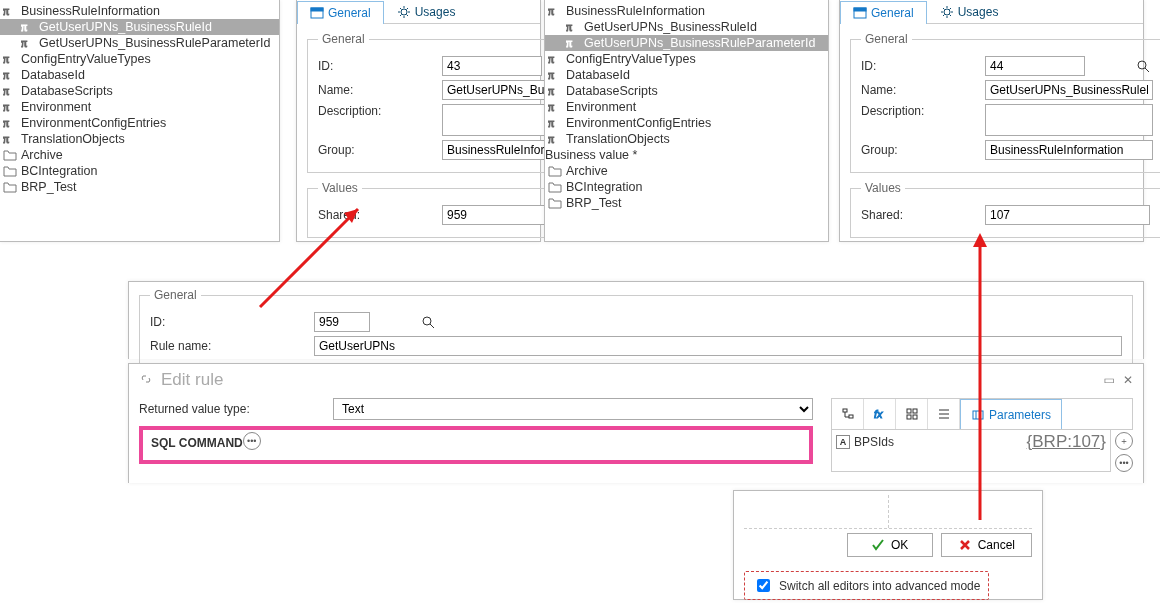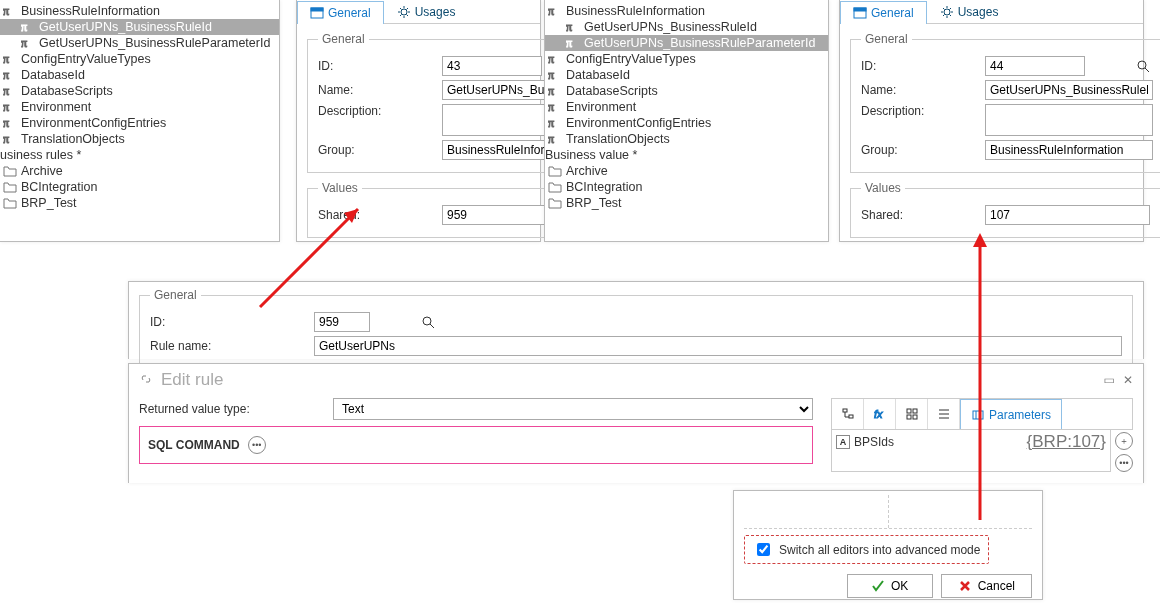--- a/index.html
+++ b/index.html
@@ -300,23 +300,20 @@
       <span>EnvironmentConfigEntries</span>
     </div>
     <div class="tree-item">
       <span class="ticon">
         <svg width="14" height="14" style="color:#777">
           <use href="#ic-pi"></use>
         </svg>
       </span>
       <span>TranslationObjects</span>
     </div>
-    <div class="tree-item" style="padding-left: 0px;">
-      <span>usiness rules *</span>
-    </div>
     <div class="tree-item">
       <span class="ticon">
         <svg width="14" height="14" style="color:#777">
           <use href="#ic-folder"></use>
         </svg>
       </span>
       <span>Archive</span>
     </div>
     <div class="tree-item">
       <span class="ticon">
@@ -577,21 +574,21 @@
 
   <div style="display:flex;gap:18px;padding:2px 10px 6px 10px;align-items:flex-start">
 
     <div style="flex:1">
       <div class="row" style="margin:0 0 6px">
         <span style="width:150px">Returned value type:</span>
         <select class="sel wide">
           <option>Text</option>
         </select>
       </div>
-      <div style="border:1px solid #ec4899;padding:10px 8px;background:#fff;height:38px;display:flex;align-items:center;gap:8px">
+      <div style="border:4px solid #ec4899;padding:10px 8px;background:#fff;height:38px;display:flex;align-items:flex-end;">
         <span style="font-weight:bold">SQL COMMAND</span>
         <span class="circlebtn">•••</span>
       </div>
     </div>
 
     <div style="width:302px">
       <div class="toolstrip">
         <div class="toolbtn">
             <svg width="14" height="14">
               <use href="#ic-tree"></use>
@@ -633,43 +630,43 @@
         </div>
       </div>
     </div>
   </div>
 </div>
 
 <div class="panel" style="left:733px;top:490px;width:310px;height:110px;">
   <div style="height:34px;border-bottom:1px dashed #ccc;margin:4px 10px 0;position:relative">
     <div style="position:absolute;left:50%;top:0;bottom:0;border-left:1px dashed #ccc"></div>
   </div>
+  <div style="display:flex;gap:8px;justify-content:flex-end;padding:4px 10px 8px">
+    <button class="btn">
+      <span class="bicon">
+          <svg width="14" height="14">
+            <use href="#ic-check"></use>
+          </svg>
+        </span>
+      <span>OK</span>
+    </button>
+    <button class="btn">
+      <span class="bicon">
+          <svg width="14" height="14">
+            <use href="#ic-x"></use>
+          </svg>
+        </span>
+      <span>Cancel</span>
+    </button>
+  </div>
   <div style="padding:6px 10px">
     <label class="advbox">
       <input type="checkbox" checked="" style="">
       <span>Switch all editors into advanced mode</span>
     </label>
-  </div>
-  <div style="display:flex;gap:8px;justify-content:flex-end;padding:4px 10px 8px">
-    <button class="btn">
-      <span class="bicon">
-          <svg width="14" height="14">
-            <use href="#ic-check"></use>
-          </svg>
-        </span>
-      <span>OK</span>
-    </button>
-    <button class="btn">
-      <span class="bicon">
-          <svg width="14" height="14">
-            <use href="#ic-x"></use>
-          </svg>
-        </span>
-      <span>Cancel</span>
-    </button>
   </div>
 </div>
 
 <div class="arrow" style="left:240px;top:197px;width:140px;height:120px">
   <svg width="140" height="120">
       <line x1="20" y1="110" x2="118" y2="12"></line>
       <polygon points="118,12 104,16 112,26"></polygon>
     </svg>
 </div>
 <div class="arrow" style="left:960px;top:225px;width:40px;height:300px">

